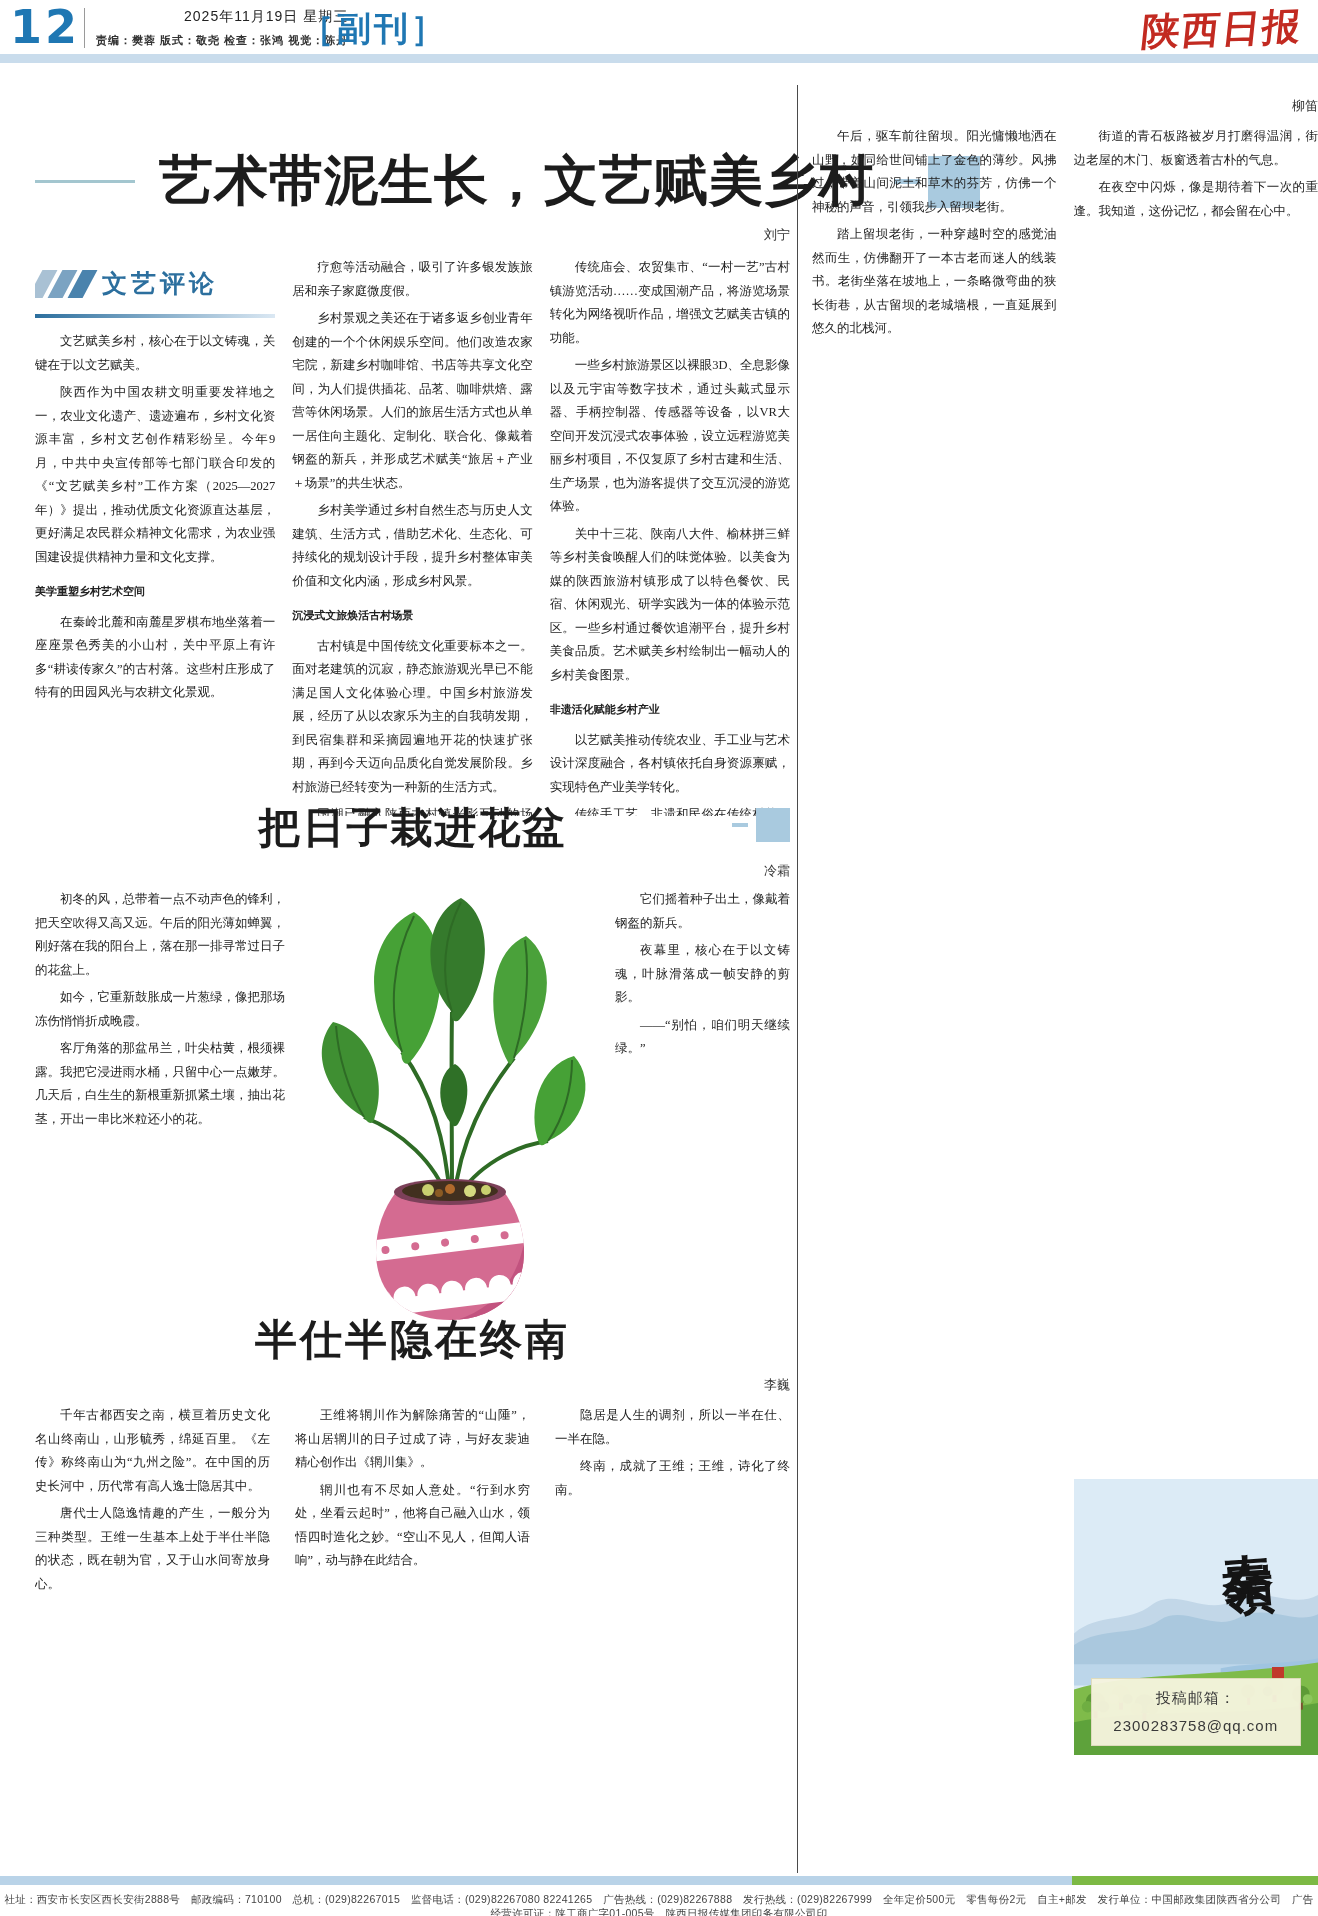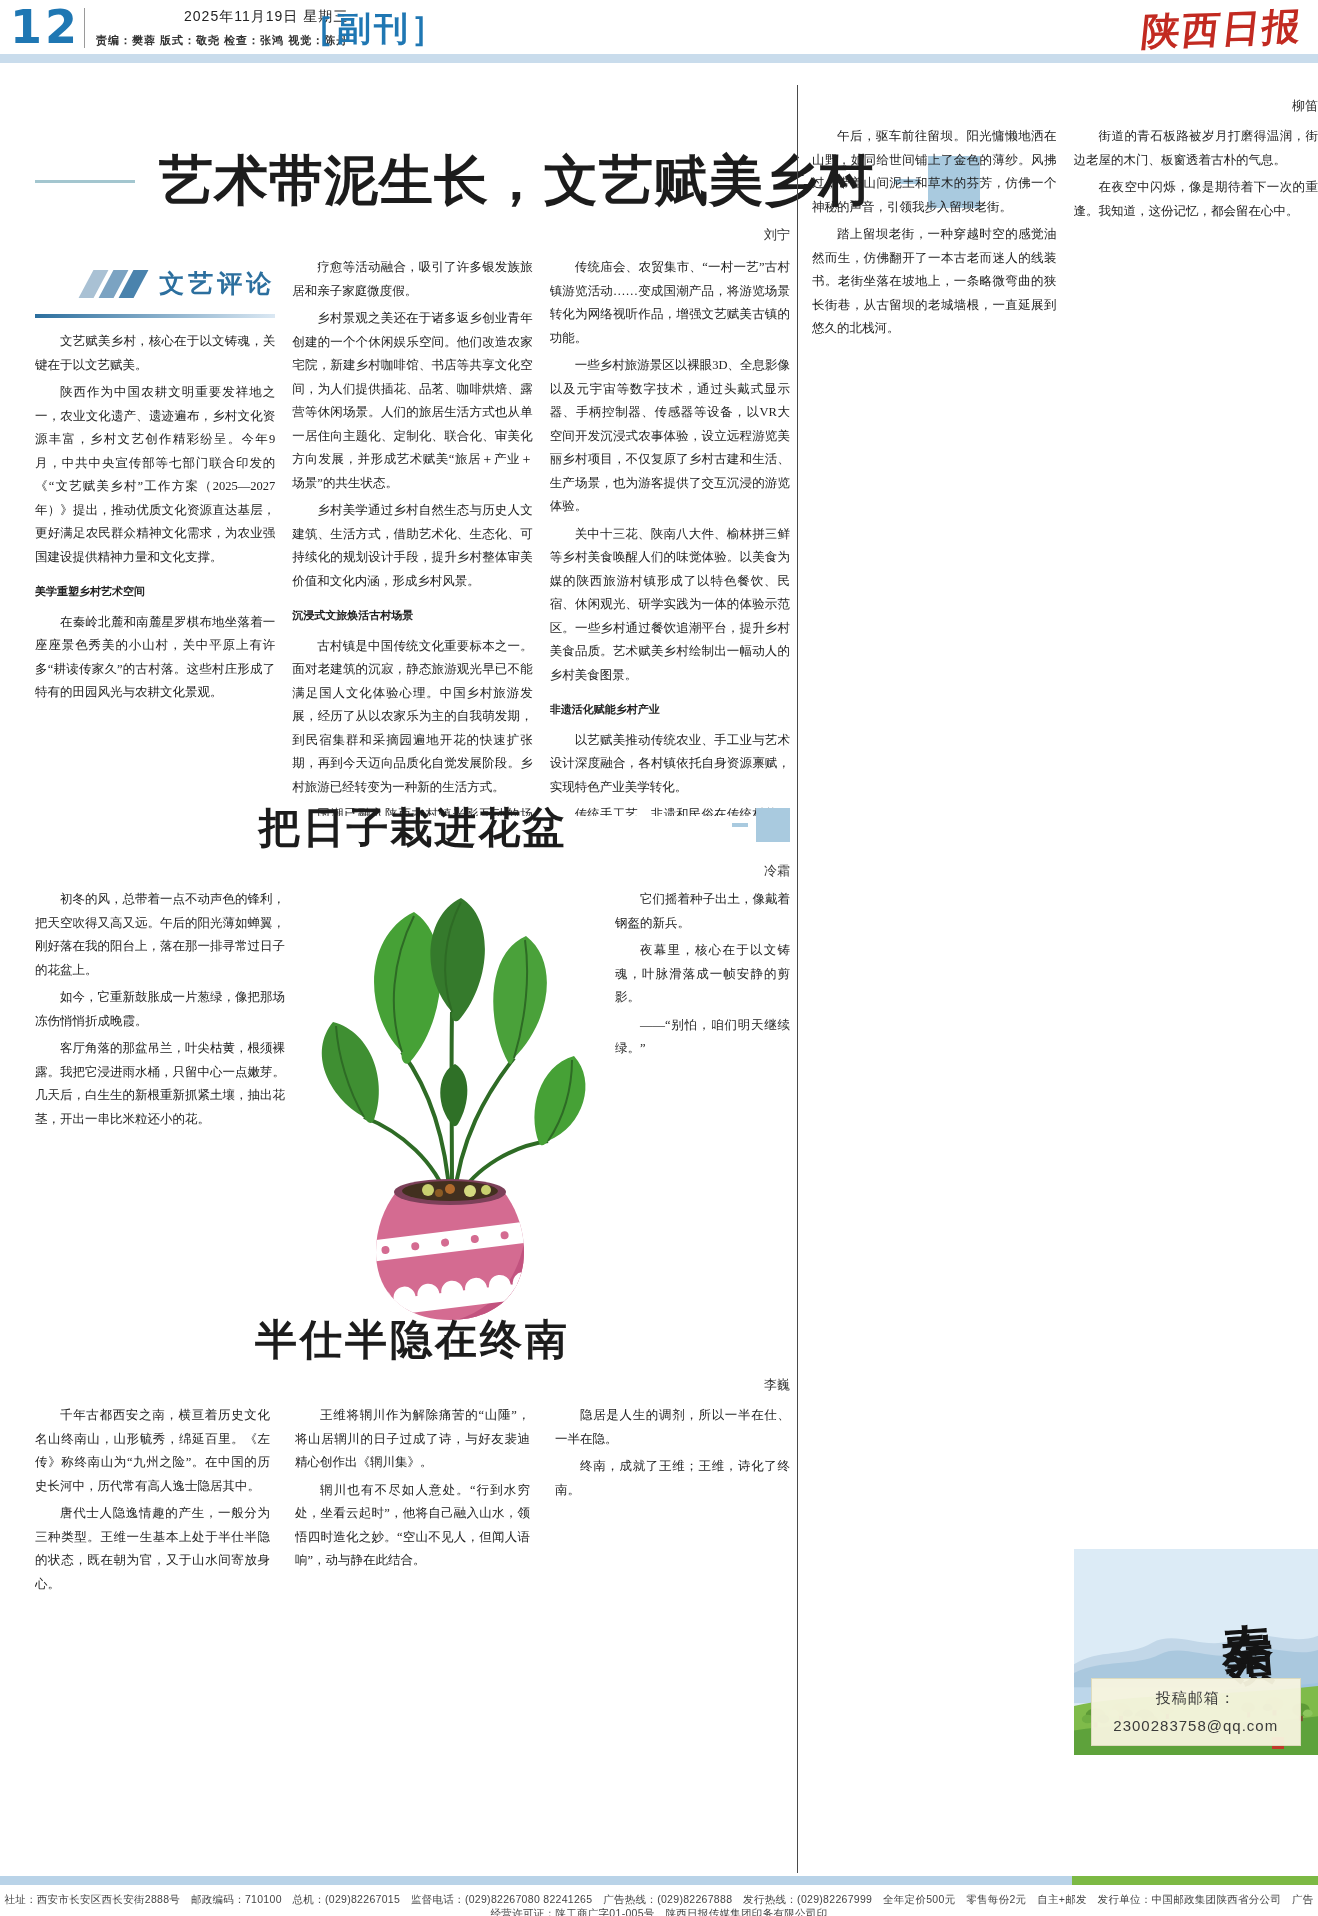--- a/index.html
+++ b/index.html
@@ -34,21 +34,21 @@
   .title-rule{width:100px;height:3px;background:#a3c6cf;margin-right:24px;flex:none;}
   .a1-title{font-family:"Liberation Sans",sans-serif;font-weight:bold;font-size:54px;
             letter-spacing:1px;white-space:nowrap;}
   .deco{display:flex;align-items:center;margin-left:20px;flex:none;}
   .deco-dash{width:26px;height:5px;background:#a9cadf;margin-right:8px;}
   .deco-square{width:52px;height:52px;background:#a9cadf;}
   .a1-author{margin-top:8px;}
   .a1-cols{display:grid;grid-template-columns:1fr 1fr 1fr;gap:17px;height:560px;margin-top:12px;}
 
   .badge{margin:4px 0 2px;}
-  .badge-row{display:flex;align-items:center;gap:18px;justify-content:flex-end;}
+  .badge-row{display:flex;align-items:center;gap:12px;}
   .badge-slashes{display:flex;gap:5px;}
   .badge-slash{width:15px;height:28px;transform:skewX(-28deg);}
   .bs1{background:#a9c1d4;}.bs2{background:#7ba3c2;}.bs3{background:#videoerror;}
   .bs3{background:#4a83ad;}
   .badge-text{font-family:"Liberation Sans",sans-serif;font-weight:bold;font-size:25px;
               color:#2c6f9e;letter-spacing:4px;}
   .badge-rule{height:4px;background:linear-gradient(to right,#2c6f9e,#dbe8f3);margin:7px 0 12px;}
 
   
   .a2{position:absolute;left:35px;top:800px;width:755px;height:500px;}
@@ -71,21 +71,21 @@
 
   
   .rail{position:absolute;left:797px;top:85px;width:521px;height:1788px;
         border-left:1px solid #4a4a4a;padding-left:14px;box-sizing:border-box;}
   .rail-title{text-align:center;font-family:"Liberation Sans",sans-serif;font-weight:bold;
               font-size:38px;letter-spacing:3px;margin-top:14px;}
   .rail-author{margin:12px 0 10px;}
   .rail-cols{display:grid;grid-template-columns:1fr 1fr;gap:17px;height:1630px;}
   .rail-col2{display:flex;flex-direction:column;overflow:hidden;}
 
-  .qinling-box{margin-top:auto;position:relative;width:100%;height:206px;flex:none;}
+  .qinling-box{margin-top:auto;position:relative;width:100%;height:276px;flex:none;}
   .qinling-box svg{width:100%;height:100%;display:block;}
   .qinling-title{position:absolute;right:26px;top:34px;writing-mode:vertical-rl;
                  font-family:"Liberation Serif",serif;font-weight:bold;font-size:52px;
                  color:#141414;letter-spacing:8px;transform:rotate(-4deg);}
   .qinling-seal{position:absolute;right:34px;top:188px;width:12px;height:12px;background:#c0392b;}
   .email-band{position:absolute;left:7%;right:7%;bottom:9px;background:rgba(247,244,222,.95);
               border:1px solid #dedbbd;text-align:center;font-family:"Liberation Sans",sans-serif;
               font-size:15px;color:#3a3a3a;padding:5px 0;letter-spacing:1px;}
 
   
@@ -133,21 +133,21 @@
           </div>
           <div class="badge-rule"></div>
         </div>
         <p>文艺赋美乡村，核心在于以文铸魂，关键在于以文艺赋美。</p>
         <p>陕西作为中国农耕文明重要发祥地之一，农业文化遗产、遗迹遍布，乡村文化资源丰富，乡村文艺创作精彩纷呈。今年9月，中共中央宣传部等七部门联合印发的《“文艺赋美乡村”工作方案（2025—2027年）》提出，推动优质文化资源直达基层，更好满足农民群众精神文化需求，为农业强国建设提供精神力量和文化支撑。</p>
         <div class="subhead">美学重塑乡村艺术空间</div>
         <p>在秦岭北麓和南麓星罗棋布地坐落着一座座景色秀美的小山村，关中平原上有许多“耕读传家久”的古村落。这些村庄形成了特有的田园风光与农耕文化景观。</p>
       </div>
       <div class="col">
         <p>疗愈等活动融合，吸引了许多银发族旅居和亲子家庭微度假。</p>
-        <p>乡村景观之美还在于诸多返乡创业青年创建的一个个休闲娱乐空间。他们改造农家宅院，新建乡村咖啡馆、书店等共享文化空间，为人们提供插花、品茗、咖啡烘焙、露营等休闲场景。人们的旅居生活方式也从单一居住向主题化、定制化、联合化、审美化方向发展，并形成艺术赋美“旅居＋产业＋场景”的共生状态。</p>
+        <p>乡村景观之美还在于诸多返乡创业青年创建的一个个休闲娱乐空间。他们改造农家宅院，新建乡村咖啡馆、书店等共享文化空间，为人们提供插花、品茗、咖啡烘焙、露营等休闲场景。人们的旅居生活方式也从单一居住向主题化、定制化、联合化、像戴着钢盔的新兵，并形成艺术赋美“旅居＋产业＋场景”的共生状态。</p>
         <p>乡村美学通过乡村自然生态与历史人文建筑、生活方式，借助艺术化、生态化、可持续化的规划设计手段，提升乡村整体审美价值和文化内涵，形成乡村风景。</p>
         <div class="subhead">沉浸式文旅焕活古村场景</div>
         <p>古村镇是中国传统文化重要标本之一。面对老建筑的沉寂，静态旅游观光早已不能满足国人文化体验心理。中国乡村旅游发展，经历了从以农家乐为主的自我萌发期，到民宿集群和采摘园遍地开花的快速扩张期，再到今天迈向品质化自觉发展阶段。乡村旅游已经转变为一种新的生活方式。</p>
         <p>国潮已融入陕西古村镇光影互动的场景。灯光艺术植入乡村，营造出花海、雨林、瀑布等一个个古镇沉浸式场景，互动式灯光装置让游客沉浸在梦幻美景中。</p>
       </div>
       <div class="col">
         <p>传统庙会、农贸集市、“一村一艺”古村镇游览活动……变成国潮产品，将游览场景转化为网络视听作品，增强文艺赋美古镇的功能。</p>
         <p>一些乡村旅游景区以裸眼3D、全息影像以及元宇宙等数字技术，通过头戴式显示器、手柄控制器、传感器等设备，以VR大空间开发沉浸式农事体验，设立远程游览美丽乡村项目，不仅复原了乡村古建和生活、生产场景，也为游客提供了交互沉浸的游览体验。</p>
         <p>关中十三花、陕南八大件、榆林拼三鲜等乡村美食唤醒人们的味觉体验。以美食为媒的陕西旅游村镇形成了以特色餐饮、民宿、休闲观光、研学实践为一体的体验示范区。一些乡村通过餐饮追潮平台，提升乡村美食品质。艺术赋美乡村绘制出一幅动人的乡村美食图景。</p>
         <div class="subhead">非遗活化赋能乡村产业</div>

